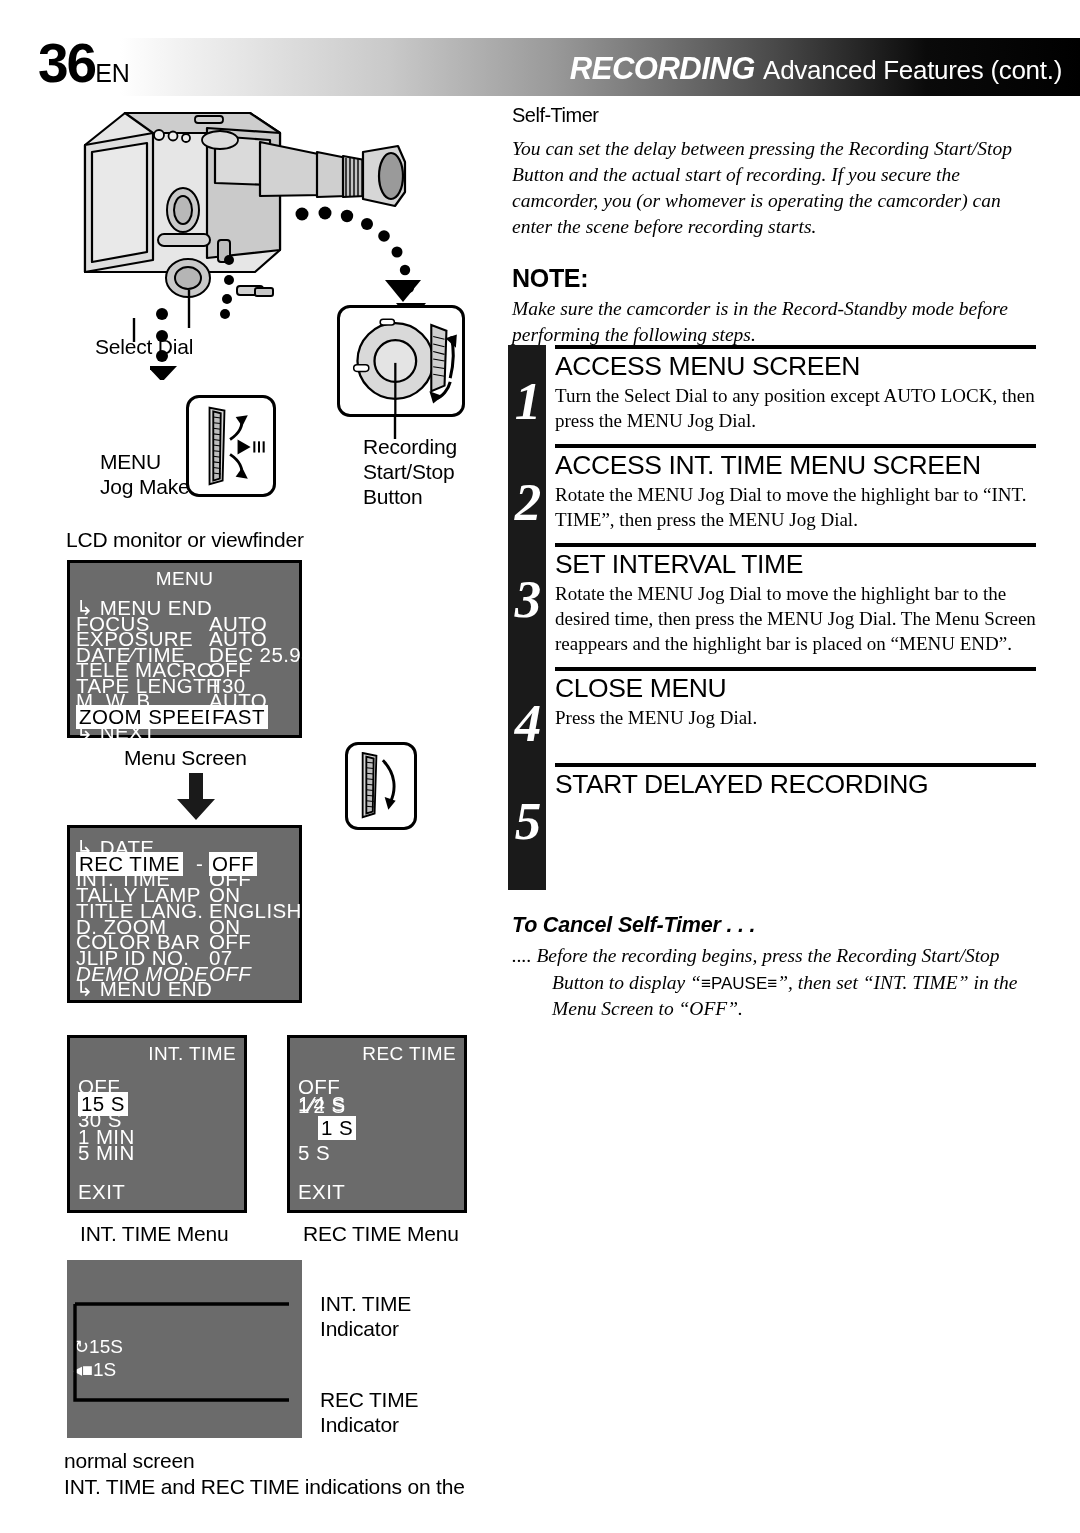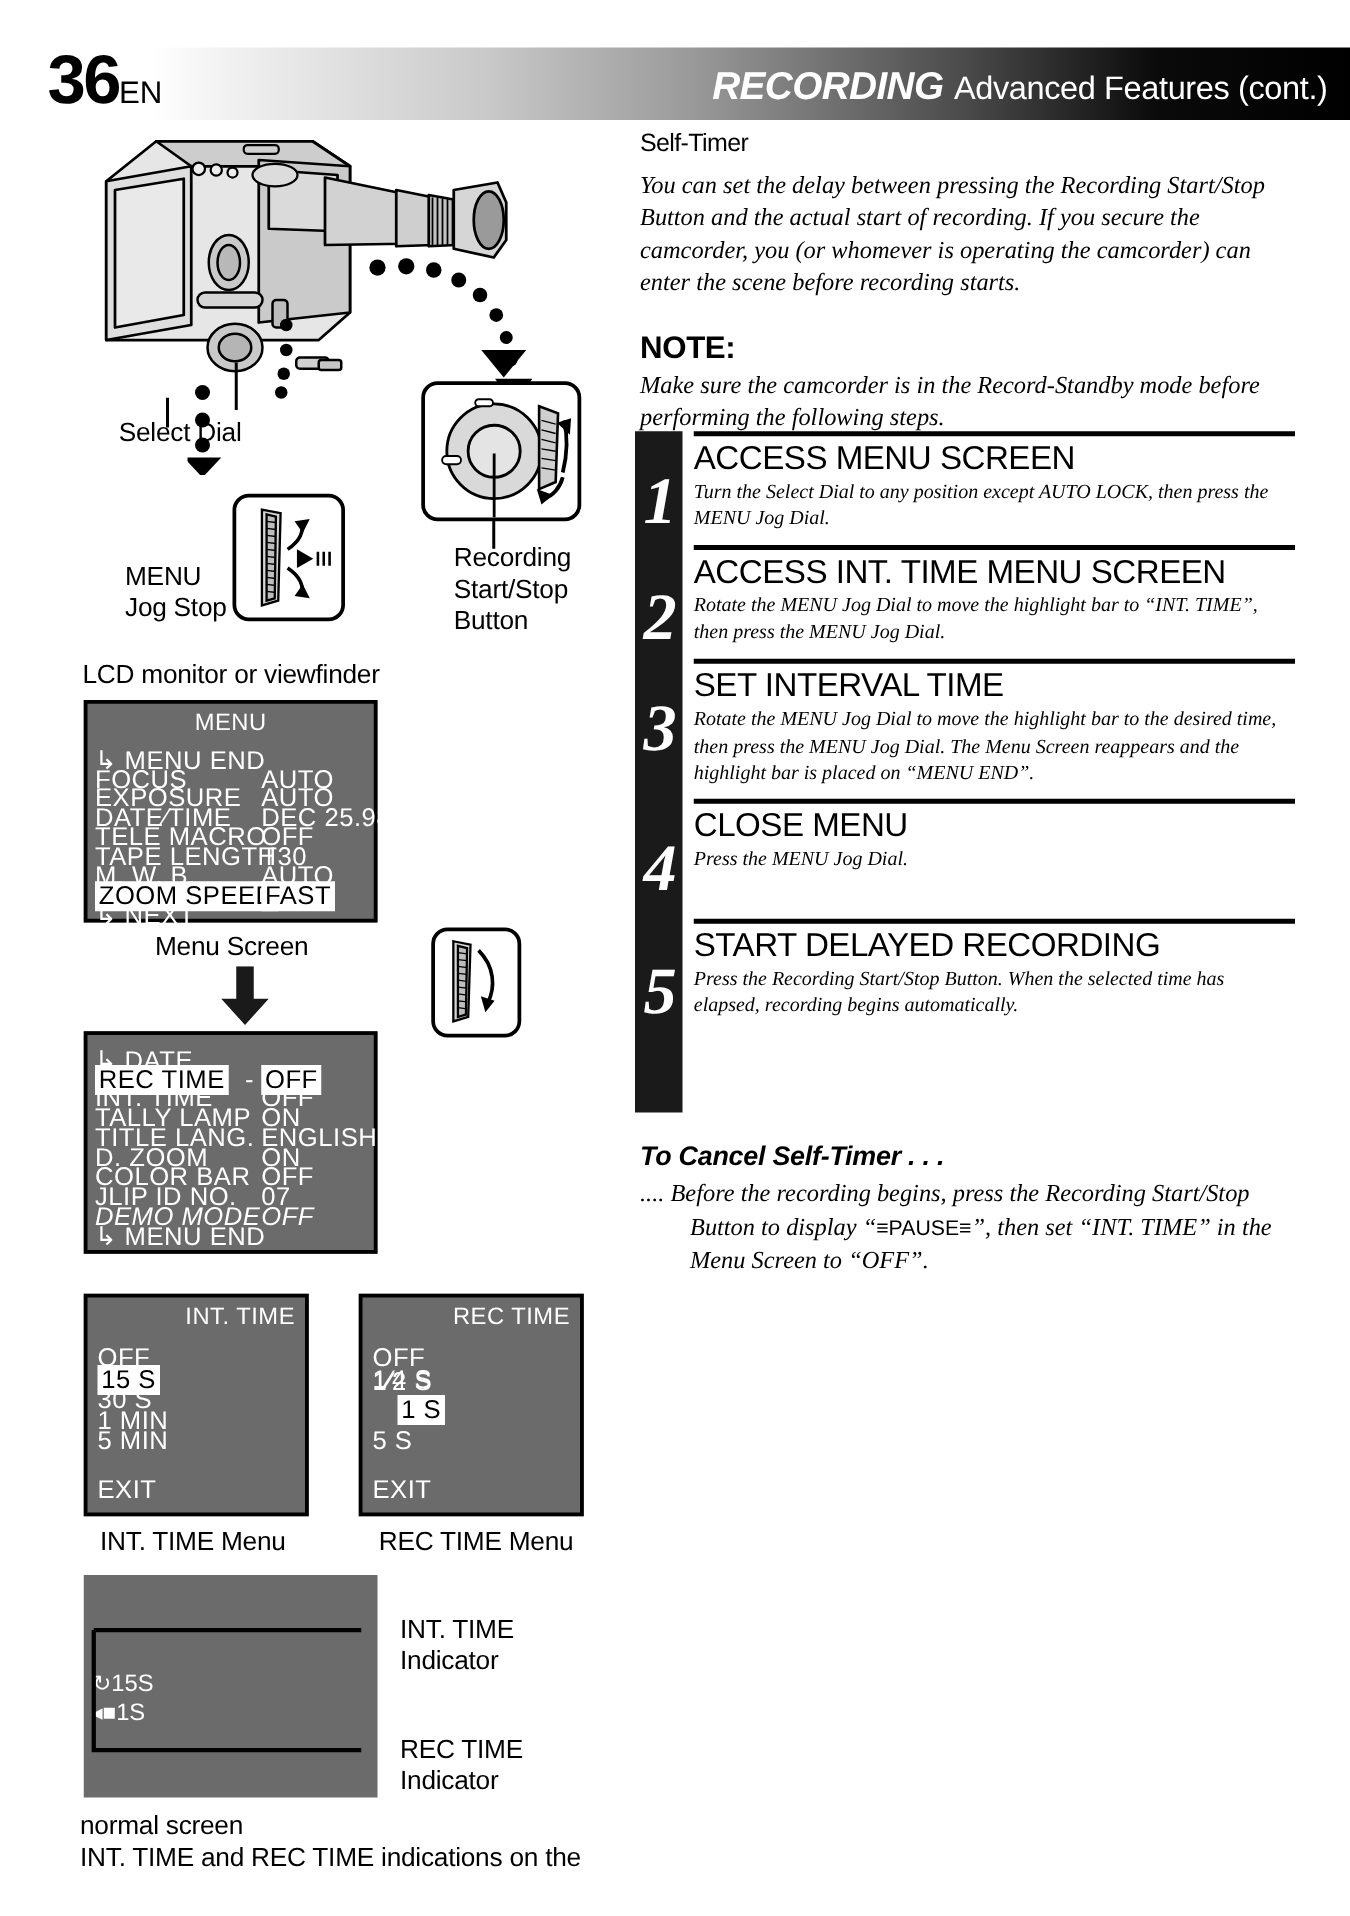--- a/index.html
+++ b/index.html
@@ -48,22 +48,22 @@
   }
   .step { position:relative; padding-left:47px; min-height:10px; }
   .step-rule { height:4px; background:#000; margin-left:47px; }
   .step-num {
     position:absolute; left:0px; width:40px; text-align:center;
     color:#fff; font-family:"Liberation Serif", serif; font-style:italic;
     font-weight:bold; font-size:53px; line-height:1;
   }
   .step-title { font-size:26.5px; letter-spacing:-0.4px; padding-top:2px; }
   .step-desc {
-    font-family:"Liberation Serif", serif; font-style:italic;
-    font-size:16px; line-height:1.32; padding-top:1px;
+    font-family:"Liberation Serif", serif; 
+    font-size:19px; line-height:1.32; padding-top:1px;
   }
 
   
   #cancel { position:absolute; left:512px; top:913px; width:520px; }
   #cancel-head { font-size:21.5px; font-style:italic; font-weight:bold; letter-spacing:-0.2px; }
   #cancel-body {
     font-family:"Liberation Serif", serif; font-style:italic;
     font-size:19.5px; line-height:1.36; margin-top:5px;
   }
   #cancel-body .hang { display:block; padding-left:40px; text-indent:-40px; }
@@ -144,21 +144,20 @@
   <div class="step" style="min-height:92px;">
     <div class="step-num" style="top:26px;">4</div>
     <div class="step-title">CLOSE MENU</div>
     <div class="step-desc">Press the MENU Jog Dial.</div>
   </div>
 
   <div class="step-rule"></div>
   <div class="step">
     <div class="step-num" style="top:28px;">5</div>
     <div class="step-title">START DELAYED RECORDING</div>
-    <div class="step-desc">Press the Recording Start/Stop Button. When the selected time has elapsed, recording begins automatically.</div>
   </div>
 </div>
 
 <div id="cancel">
   <div id="cancel-head">To Cancel Self-Timer . . .</div>
   <div id="cancel-body">
     <span class="hang">
       <span>....</span>
       <span>Before the recording begins, press the Recording Start/Stop Button to display “</span><span class="pausebox">≡<span>PAUSE</span>≡</span><span>”, then set “INT. TIME” in the Menu Screen to “OFF”.</span>
     </span>
@@ -247,21 +246,21 @@
   <circle cx="12" cy="14" r="6" fill="#000"></circle>
   <circle cx="12" cy="36" r="6" fill="#000"></circle>
   <circle cx="12" cy="56" r="6" fill="#000"></circle>
   <polygon points="-3,66 27,66 12,82" fill="#000"></polygon>
 </svg>
 
 <div class="lbl" style="position:absolute;left:95px;top:335px;">Select Dial</div>
 
 <div class="lbl" style="position:absolute;left:100px;top:450px;">
   <div>MENU</div>
-  <div>Jog Stop</div>
+  <div>Jog Make</div>
 </div>
 
 <div class="roundbox" style="left:186px;top:395px;width:90px;height:102px;">
   <svg viewBox="0 0 90 102" style="width:100%;height:100%;">
     <g stroke="#000" stroke-width="2" fill="#d6d6d6">
       <path d="M22 10 L38 13 L36 88 L22 92 Z"></path>
       <path d="M26 14 L34 16 L33 86 L26 88 Z" fill="#bdbdbd"></path>
     </g>
     <g stroke="#000" stroke-width="1.1">
       <line x1="26" y1="20" x2="34" y2="21"></line>

